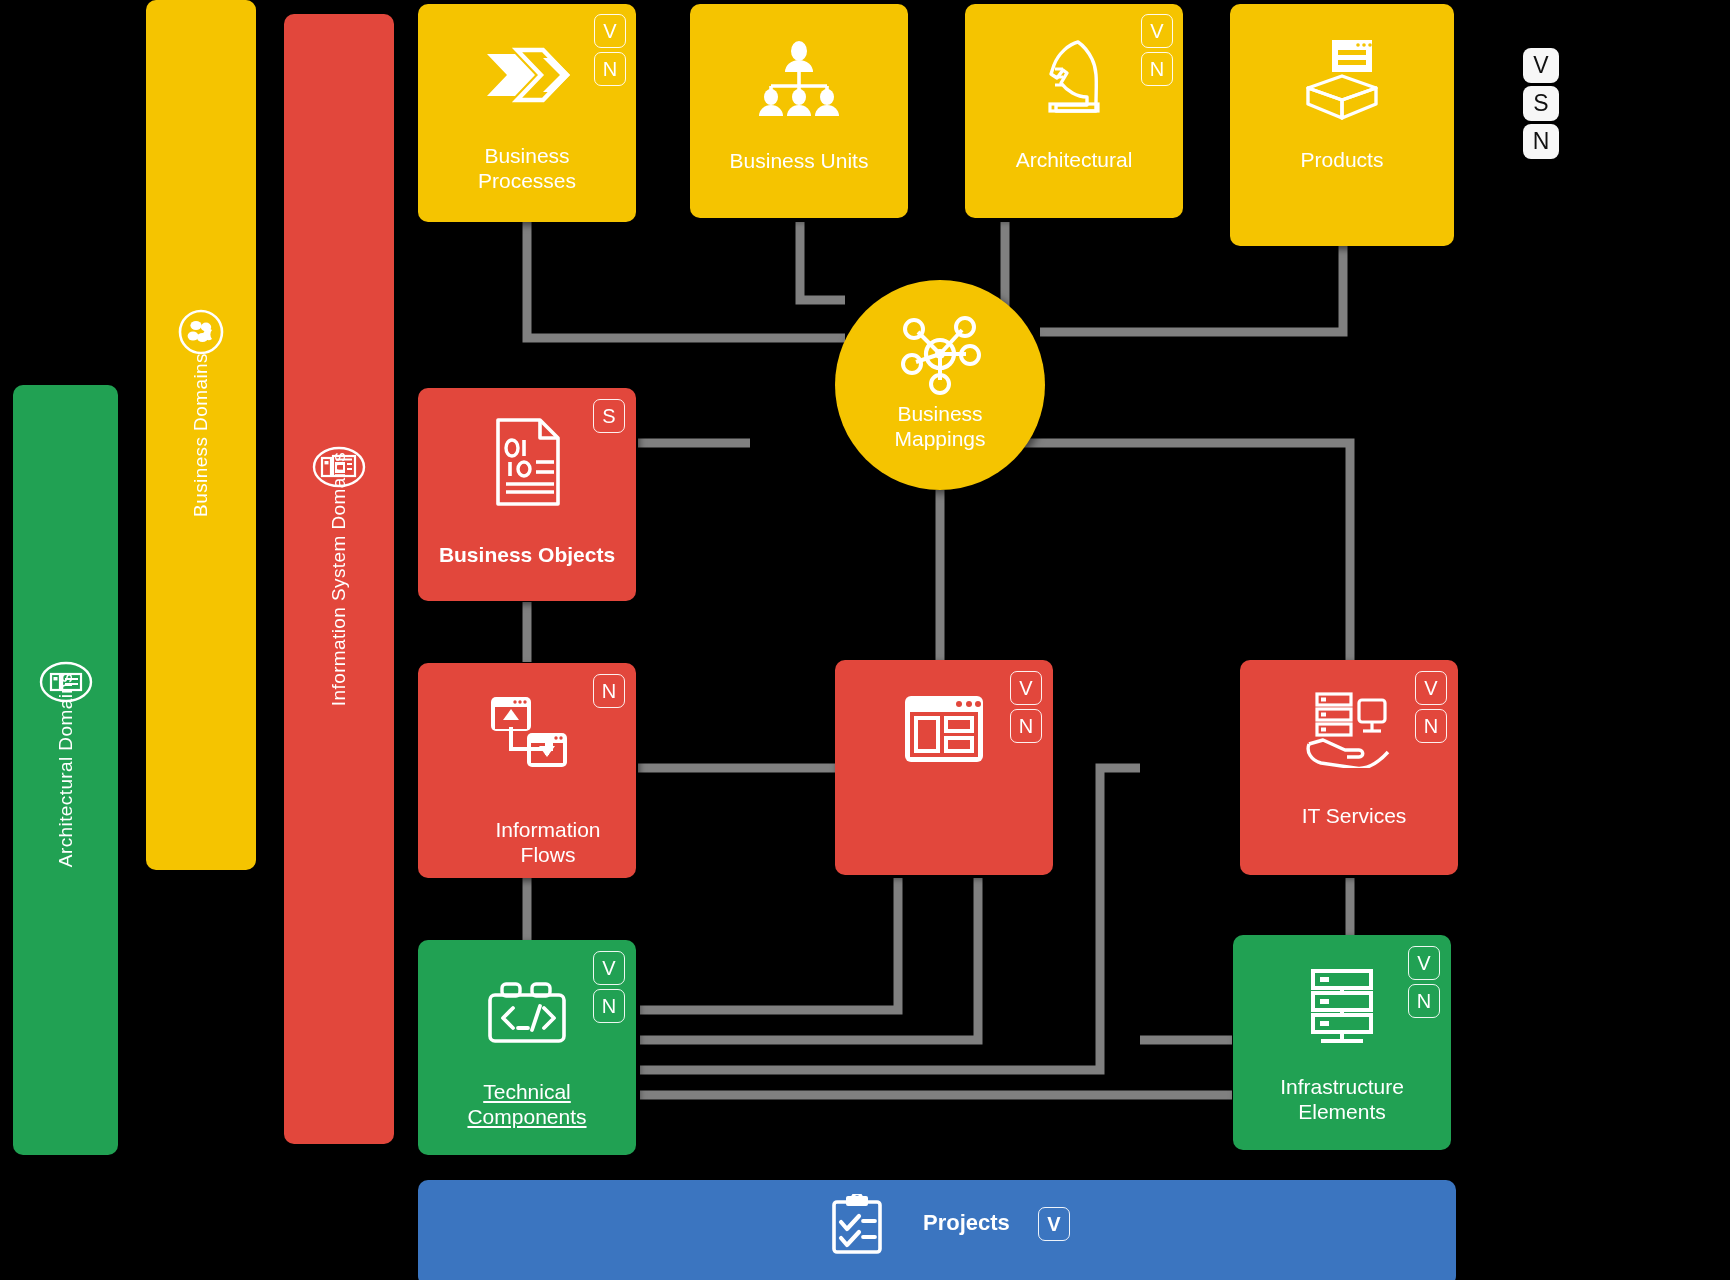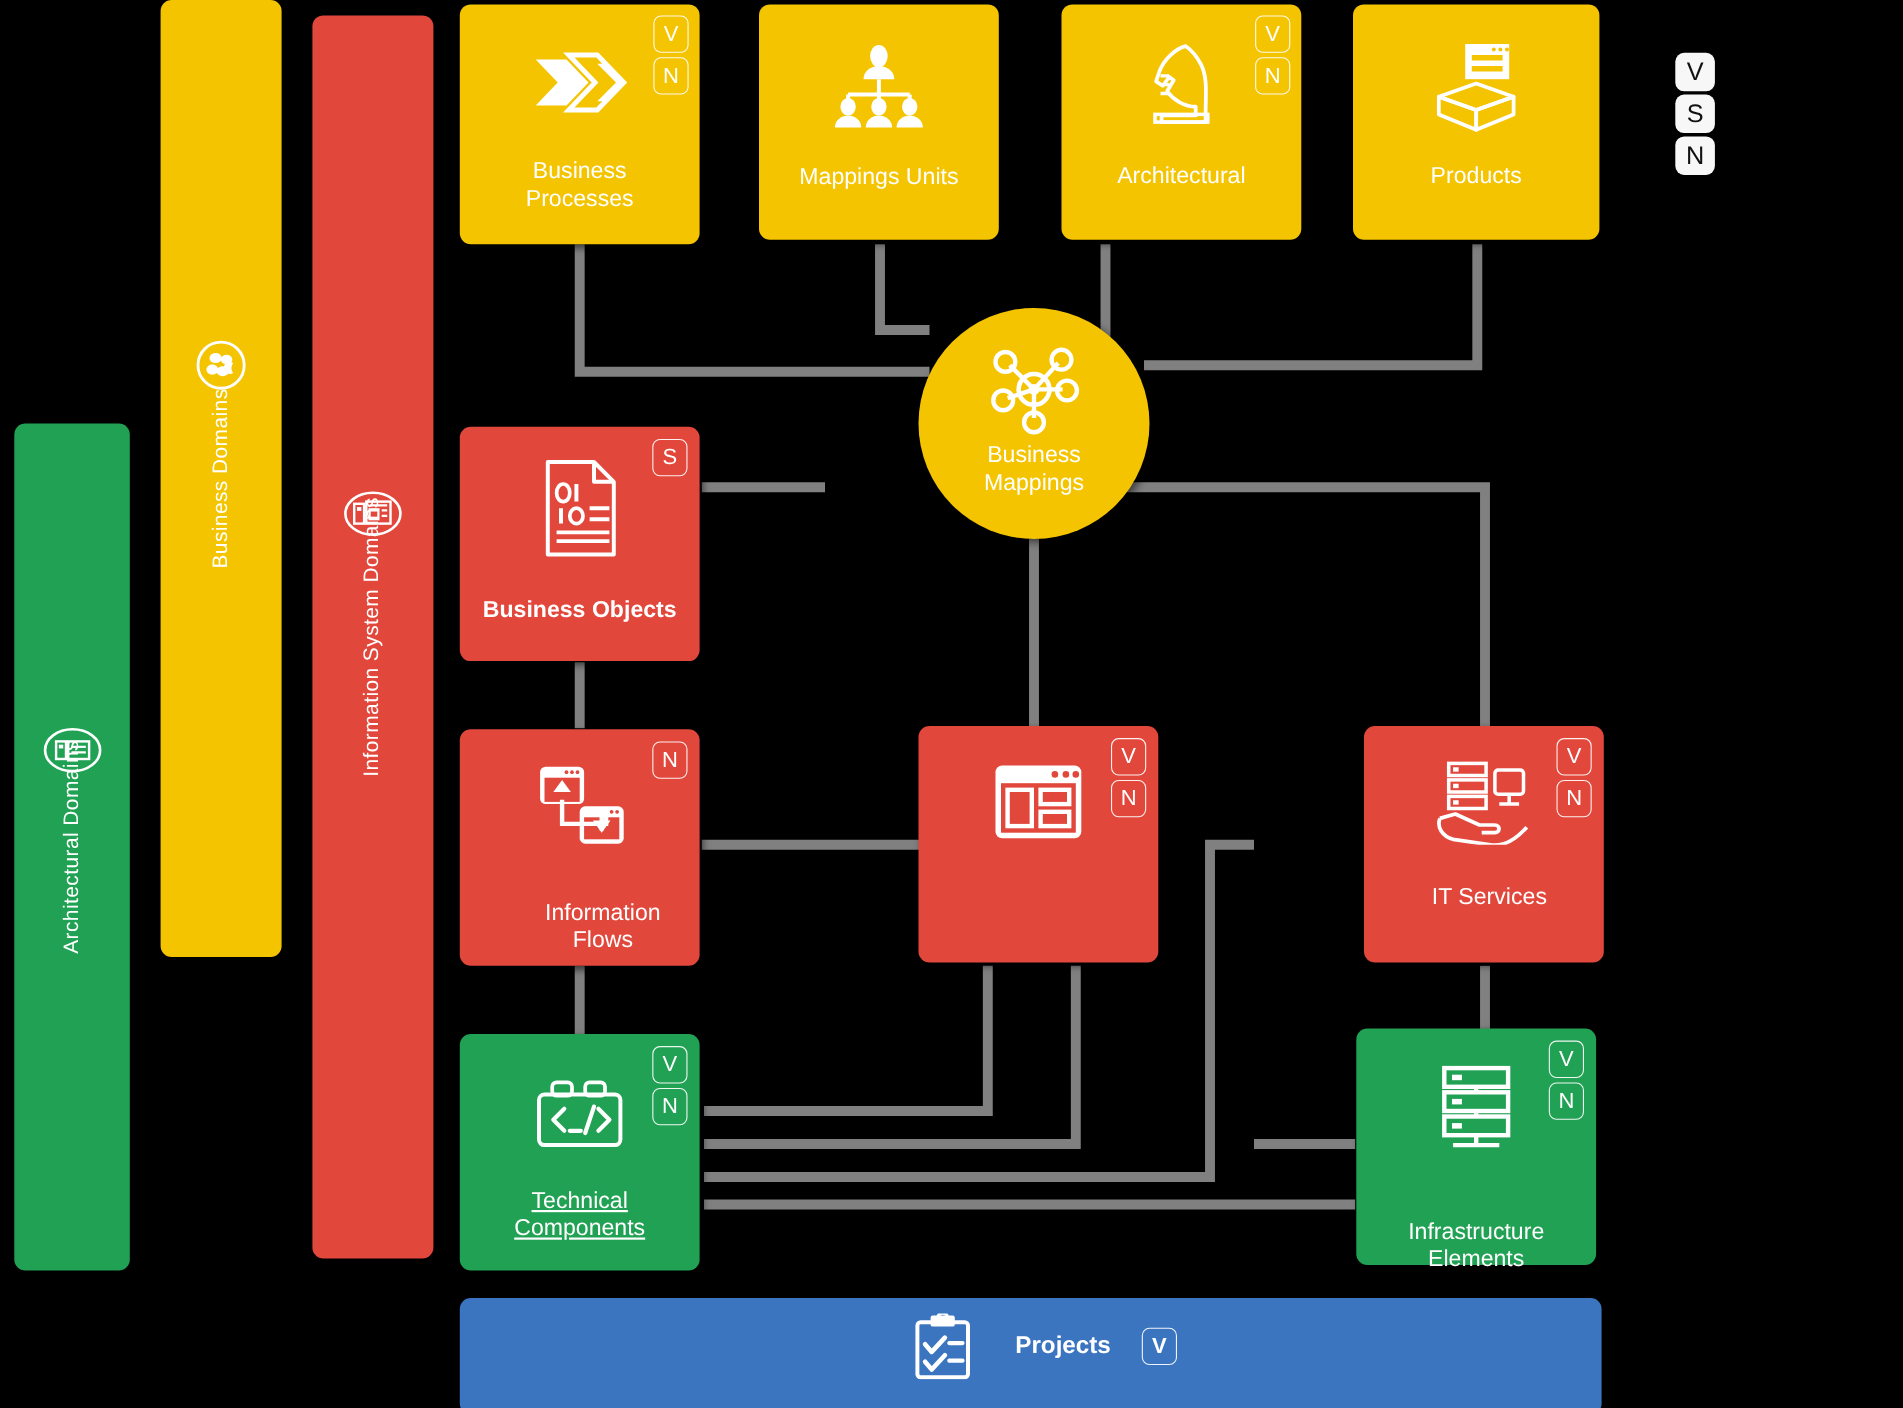--- a/index.html
+++ b/index.html
@@ -162,39 +162,39 @@
         <line x1="44" y1="46" x2="44" y2="55" stroke="#fff" stroke-width="3.6"></line>
         <line x1="72" y1="46" x2="72" y2="55" stroke="#fff" stroke-width="3.6"></line>
         <ellipse cx="16" cy="57" rx="7" ry="8" fill="#fff"></ellipse>
         <path d="M4 76 a12 11 0 0 1 24 0z" fill="#fff"></path>
         <ellipse cx="44" cy="57" rx="7" ry="8" fill="#fff"></ellipse>
         <path d="M32 76 a12 11 0 0 1 24 0z" fill="#fff"></path>
         <ellipse cx="72" cy="57" rx="7" ry="8" fill="#fff"></ellipse>
         <path d="M60 76 a12 11 0 0 1 24 0z" fill="#fff"></path>
       </svg>
     </span>
-    <span class="c-label" style="top:145px;">Mappings Units</span>
+    <span class="c-label" style="top:145px;">Business Units</span>
   </div>
 
   <div class="card" style="left:965px;top:4px;width:218px;height:214px;background:#f5c400;">
     <span class="c-icon ico" style="top:32px;">
       <svg width="72" height="86" viewBox="0 0 72 86">
         <path d="M40 6 c-9 2 -20 12 -24 23 l-3 9 6 4 6 -8 4 3 -6 10 c6 8 16 14 26 14 v8 H18 v6 h40 v-6 c0 -20 2 -34 -4 -46 c-4 -8 -8 -13 -14 -17z" fill="none" stroke="#fff" stroke-width="3.4" stroke-linejoin="round"></path>
         <line x1="17" y1="33" x2="25" y2="33" stroke="#fff" stroke-width="3"></line>
         <line x1="17" y1="41" x2="25" y2="41" stroke="#fff" stroke-width="3"></line>
         <line x1="17" y1="49" x2="25" y2="49" stroke="#fff" stroke-width="3"></line>
         <rect x="12" y="68" width="48" height="7" fill="none" stroke="#fff" stroke-width="3.2"></rect>
       </svg>
     </span>
     <span class="c-label" style="top:144px;">Architectural</span>
     <div class="badge" style="right:10px;top:10px;">V</div>
     <div class="badge" style="right:10px;top:48px;">N</div>
   </div>
 
-  <div class="card" style="left:1230px;top:4px;width:224px;height:214px;background:#f5c400;">
+  <div class="card" style="left:1230px;top:4px;width:224px;height:242px;background:#f5c400;">
     <span class="c-icon ico" style="top:32px;">
       <svg width="92" height="86" viewBox="0 0 92 86">
         <rect x="36" y="4" width="40" height="32" fill="#fff"></rect>
         <rect x="42" y="14" width="28" height="5" fill="#f5c400"></rect>
         <rect x="42" y="24" width="28" height="5" fill="#f5c400"></rect>
         <circle cx="62" cy="9" r="1.8" fill="#f5c400"></circle>
           <circle cx="68" cy="9" r="1.8" fill="#f5c400"></circle>
           <circle cx="74" cy="9" r="1.8" fill="#f5c400"></circle>
         <path d="M46 40 L12 52 L46 64 L80 52z" fill="none" stroke="#fff" stroke-width="3.4" stroke-linejoin="round"></path>
         <path d="M12 52 L12 68 L46 82 L46 64z" fill="none" stroke="#fff" stroke-width="3.4" stroke-linejoin="round"></path>
@@ -329,21 +329,21 @@
         <rect x="10" y="26" width="58" height="17" fill="none" stroke="#fff" stroke-width="4"></rect>
         <rect x="17" y="32" width="9" height="5" fill="#fff"></rect>
         <rect x="10" y="48" width="58" height="17" fill="none" stroke="#fff" stroke-width="4"></rect>
         <rect x="17" y="54" width="9" height="5" fill="#fff"></rect>
         <line x1="39" y1="21" x2="39" y2="26" stroke="#fff" stroke-width="4"></line>
         <line x1="39" y1="43" x2="39" y2="48" stroke="#fff" stroke-width="4"></line>
         <line x1="39" y1="65" x2="39" y2="72" stroke="#fff" stroke-width="4"></line>
         <line x1="18" y1="74" x2="60" y2="74" stroke="#fff" stroke-width="4"></line>
       </svg>
     </span>
-    <span class="c-label" style="top:140px;margin-top:33px;">Infrastructure<br>Elements</span>
+    <span class="c-label" style="top:140px;">Infrastructure<br>Elements</span>
     <div class="badge" style="right:11px;top:11px;">V</div>
     <div class="badge" style="right:11px;top:49px;">N</div>
   </div>
 
   <div class="hbar" style="left:418px;top:1180px;width:1038px;height:106px;background:#3b75c0;font-weight:bold;">
     <span class="ico" style="position:absolute;left:410px;top:14px;">
       <svg width="58" height="60" viewBox="0 0 58 60">
         <rect x="6" y="8" width="46" height="50" rx="3" fill="none" stroke="#fff" stroke-width="3.6"></rect>
         <rect x="18" y="2" width="22" height="10" rx="2" fill="#fff"></rect>
         <circle cx="29" cy="4" r="4.4" fill="none" stroke="#fff" stroke-width="3.2"></circle>

